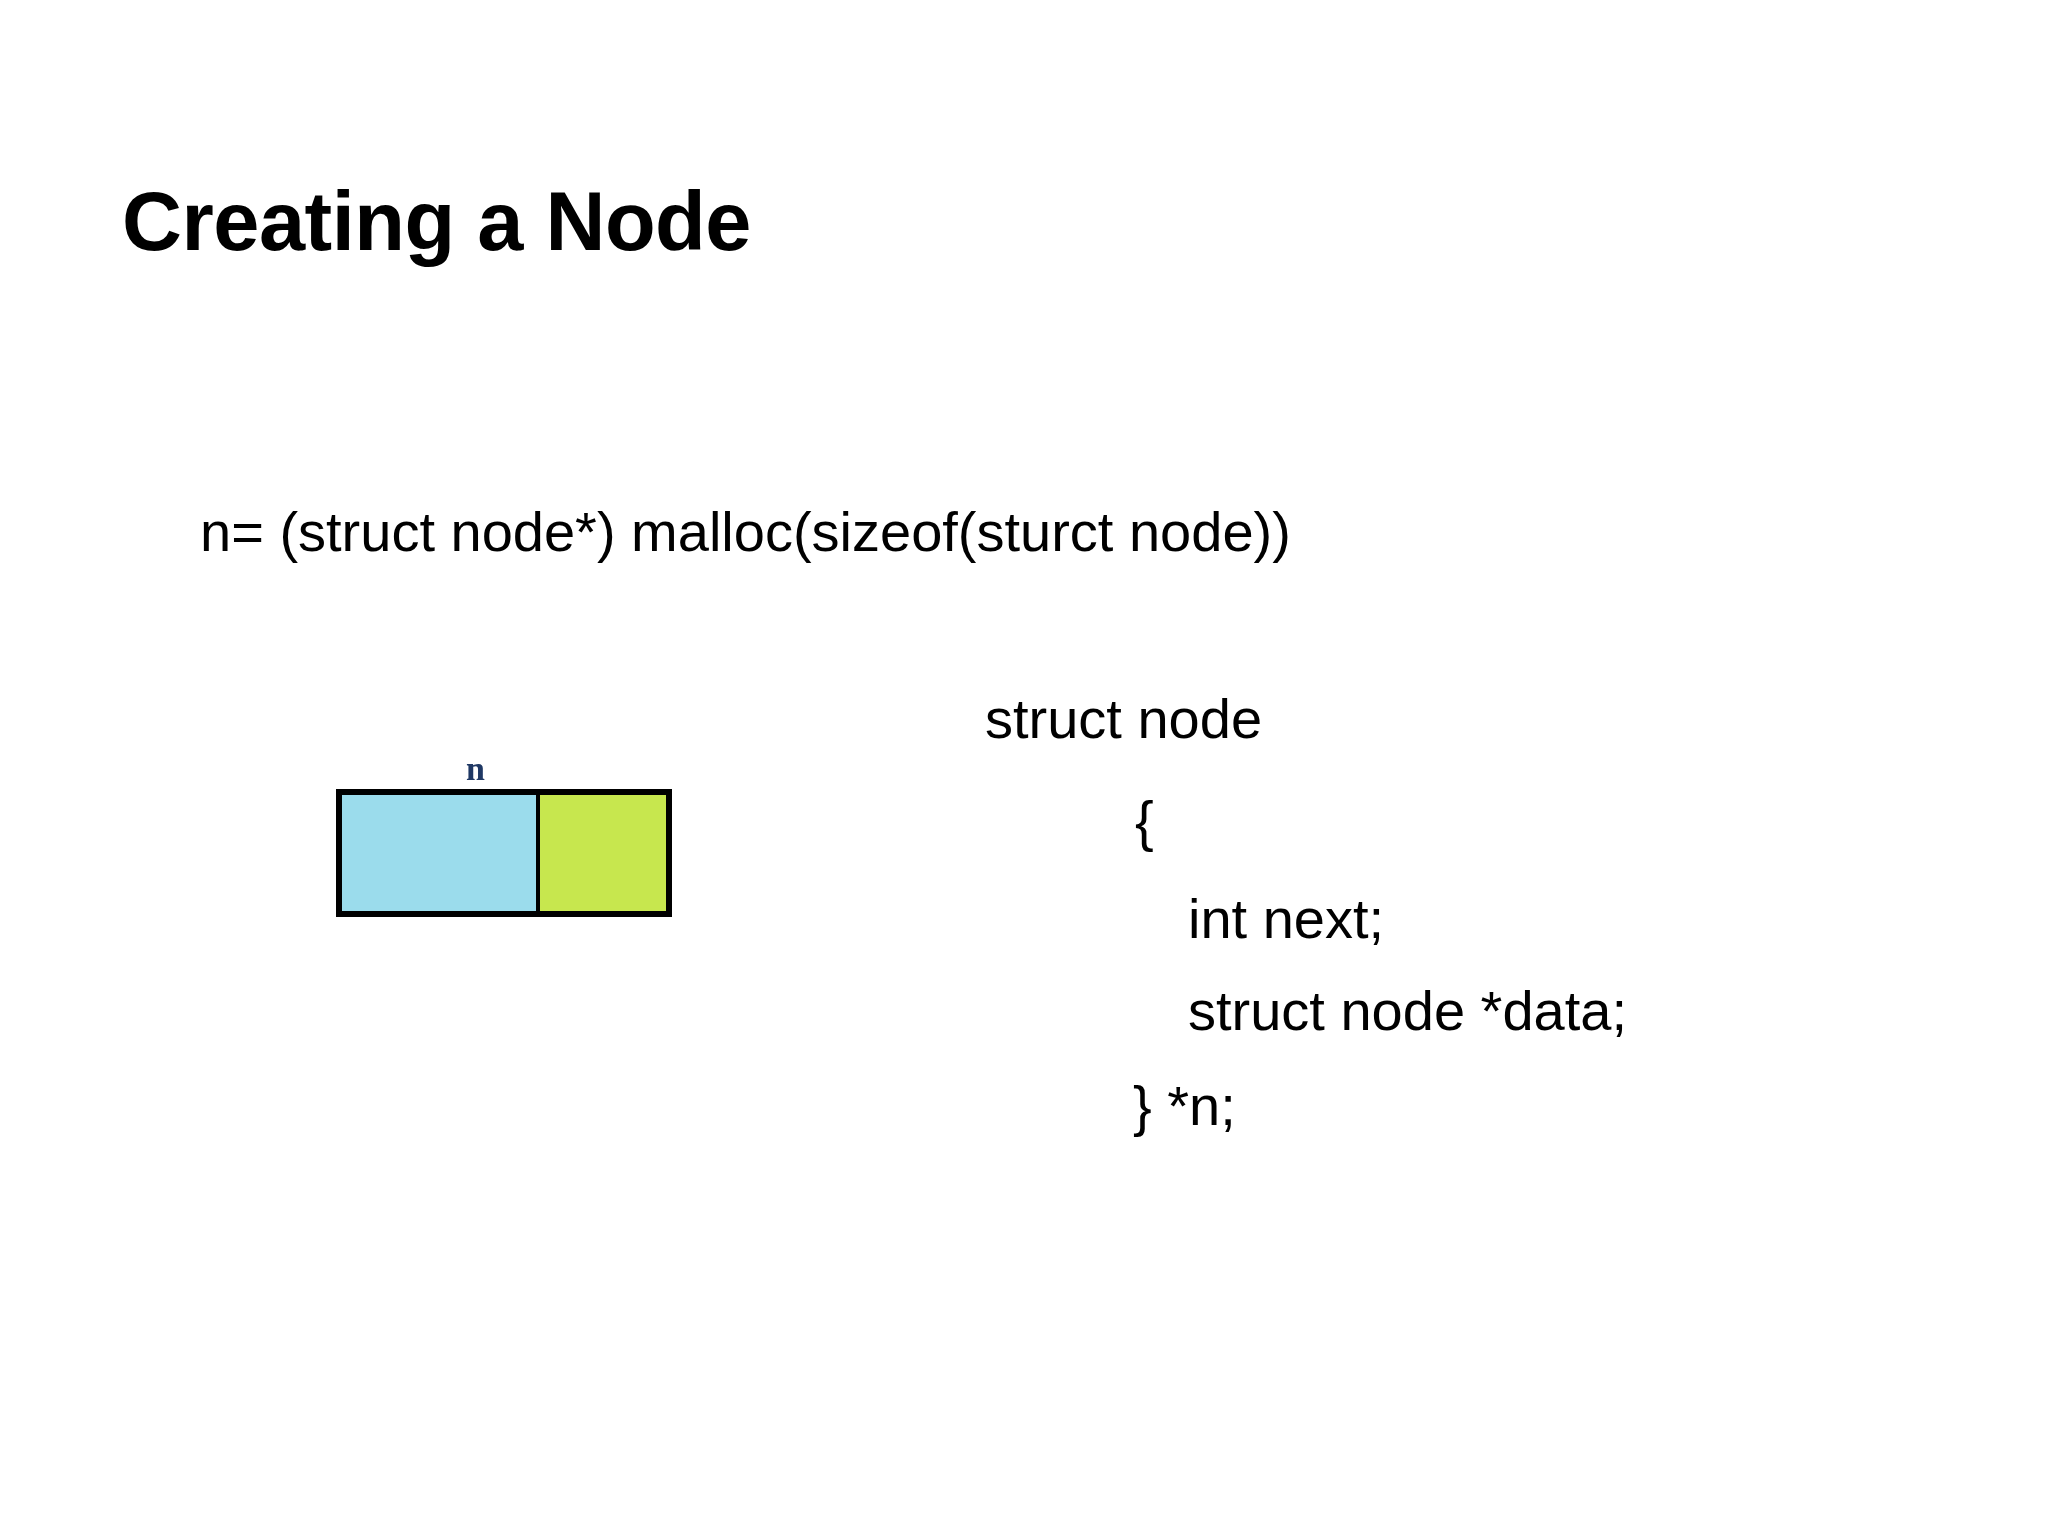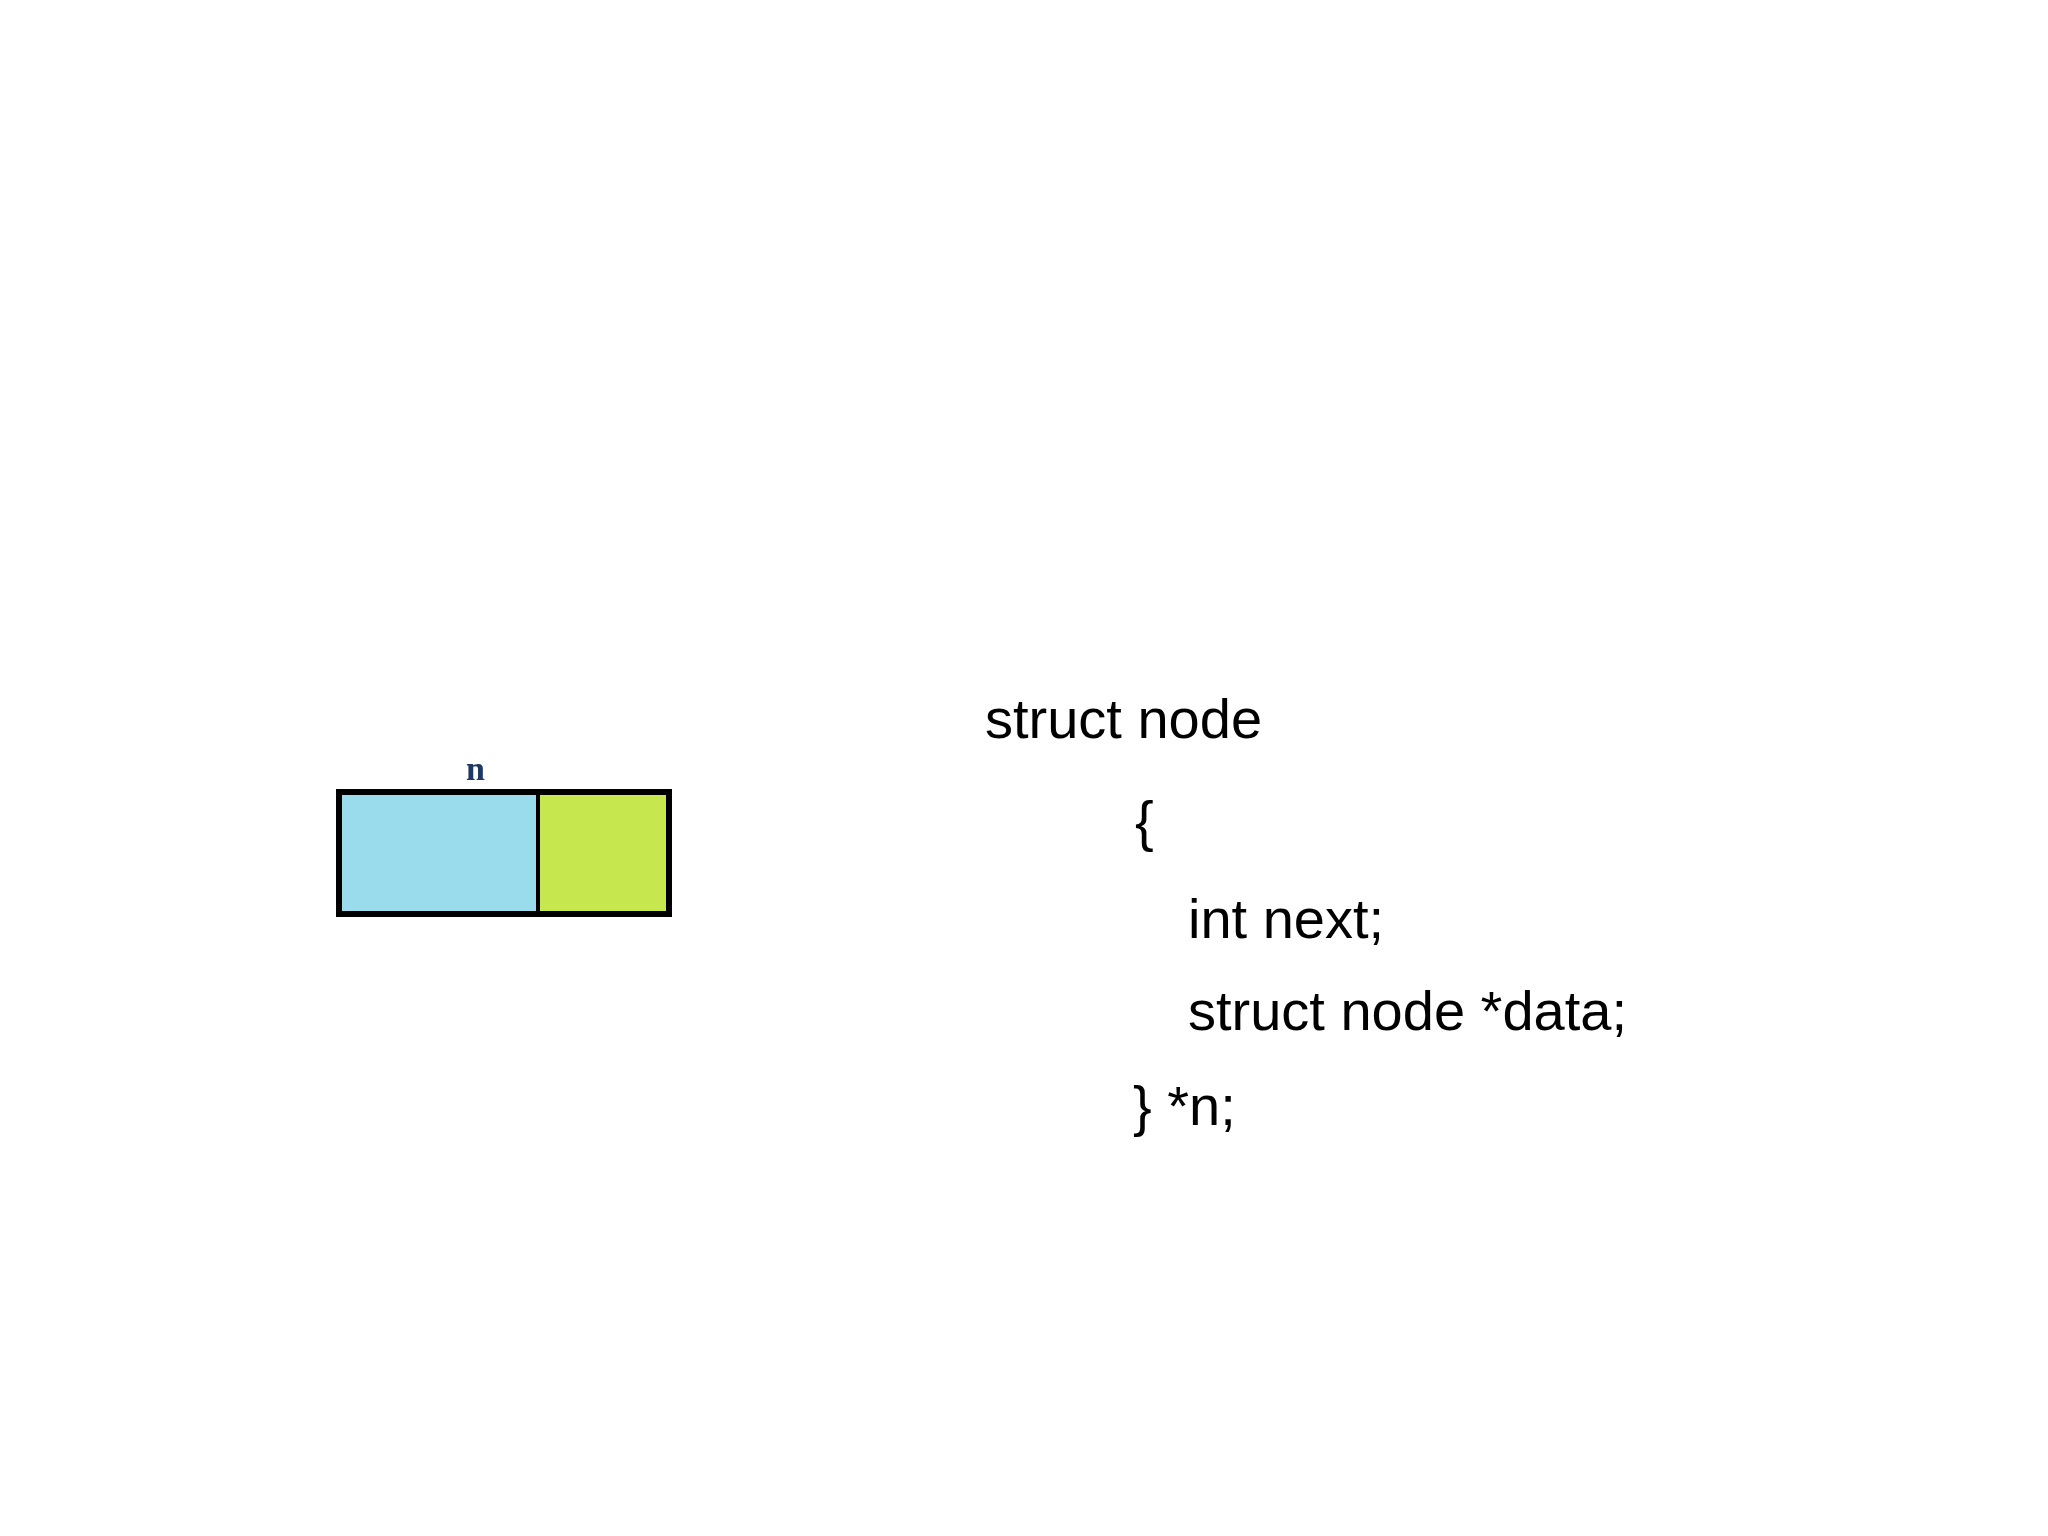--- a/index.html
+++ b/index.html
@@ -115,22 +115,24 @@
   .code-line-1 { left: 1135px; top: 790px; }
   .code-line-2 { left: 1188px; top: 888px; }
   .code-line-3 { left: 1188px; top: 980px; }
   .code-line-4 { left: 1133px; top: 1075px; }
 </style>
 </head>
 <body>
 
 <div class="slide">
 
+  <h1 class="slide-title">Creating a Node</h1>
 
 
+  <div class="body-line malloc-line">n= (struct node*) malloc(sizeof(sturct node))</div>
 
   <div class="node-pointer-label">n</div>
 
   <div class="node-box">
     <div class="node-cell node-cell-data"></div>
     <div class="node-cell node-cell-next"></div>
   </div>
 
   <div class="code-block">
     <div class="code-line code-line-0">struct node</div>

